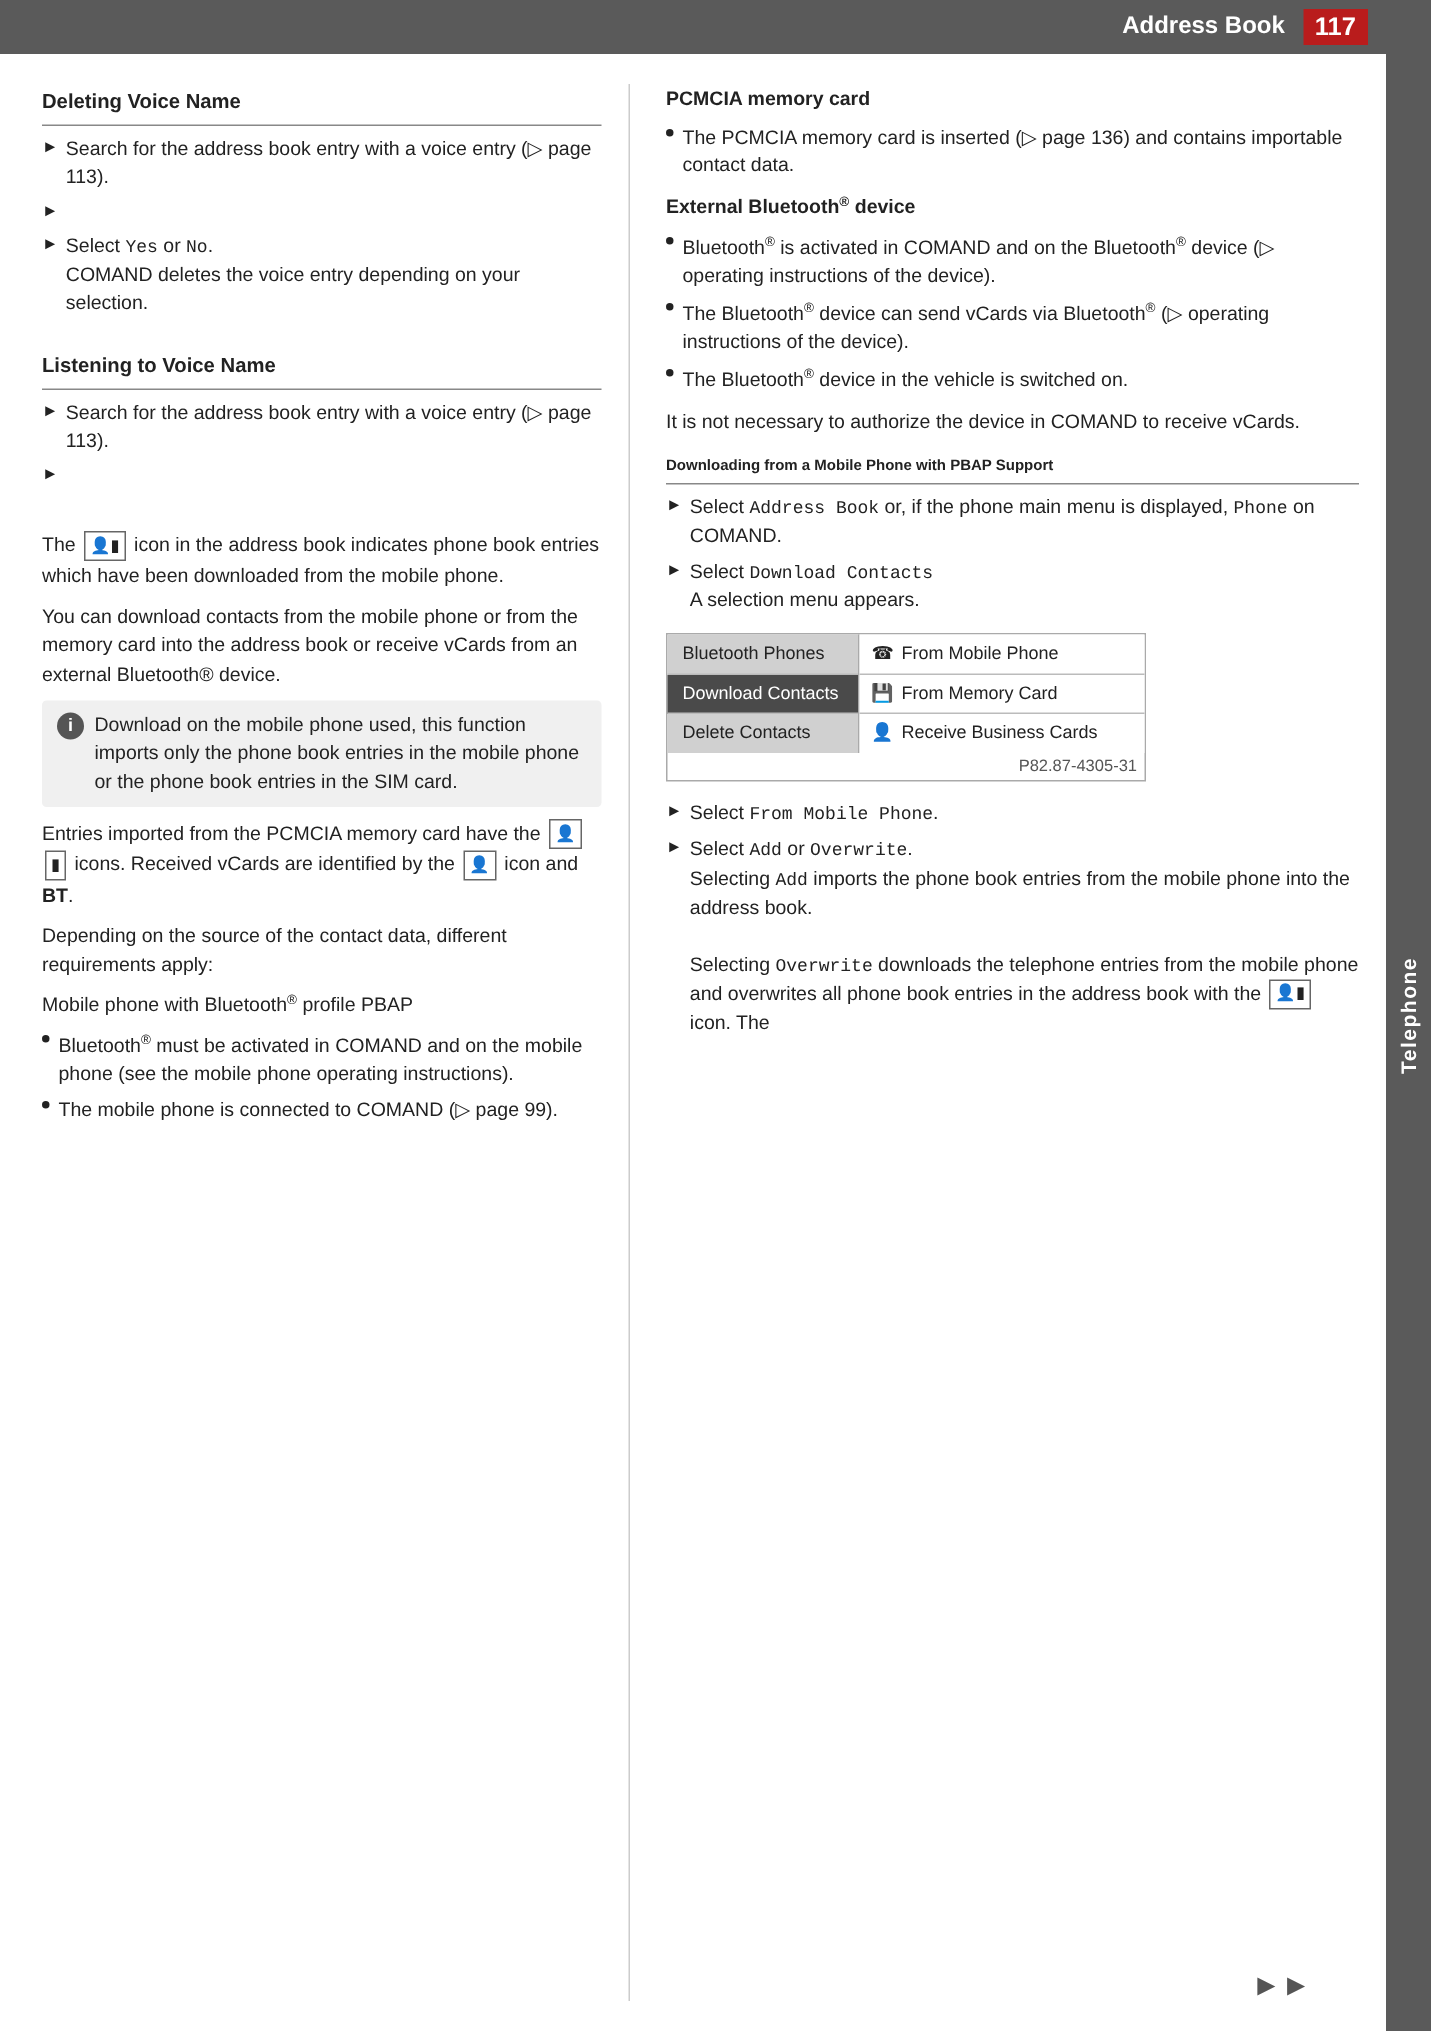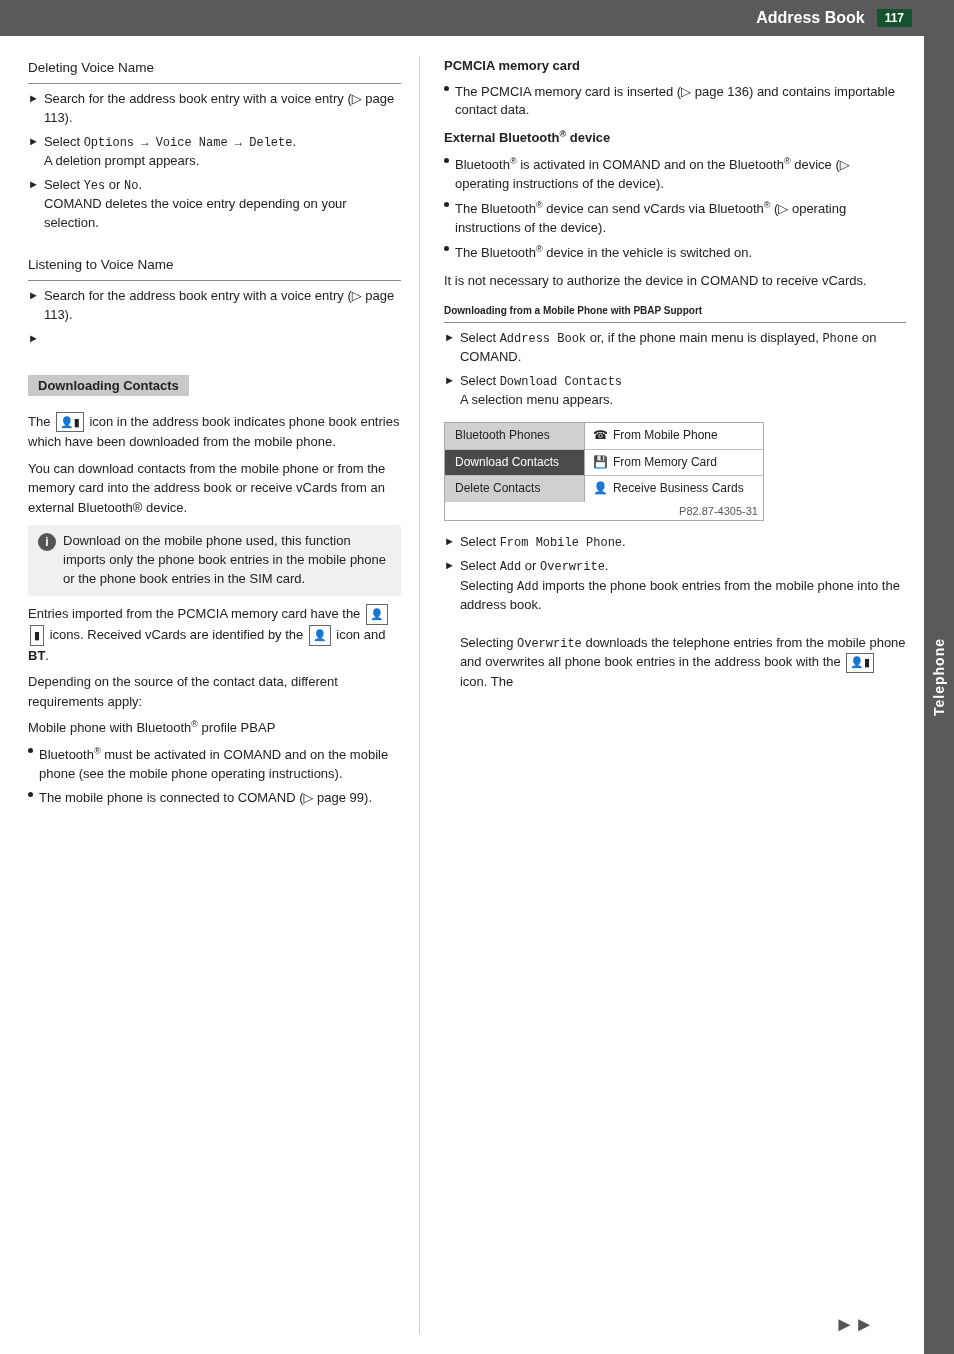--- a/index.html
+++ b/index.html
@@ -47,45 +47,45 @@
       height: 36px;
     }
     .header-title {
       font-size: 16px;
       font-weight: bold;
       color: #fff;
       margin-left: auto;
       margin-right: 12px;
     }
     .header-page-num {
-      font-size: 12px;
-      color: #fff;
-      font-weight: bold;
-      background: #14532d;
+      font-size: 17px;
+      color: #fff;
+      font-weight: bold;
+      background: #b91c1c;
       padding: 2px 8px;
     }
     
     .two-col {
       display: flex;
       flex: 1;
       padding: 20px 0 20px 0;
     }
     .left-col {
       width: 420px;
       padding: 0 18px 0 28px;
       border-right: 1px solid #ccc;
     }
     .right-col {
       flex: 1;
       padding: 0 18px 0 24px;
     }
     
     .section-heading {
       font-size: 13.5px;
-      font-weight: normal;
+      font-weight: bold;
       margin-bottom: 8px;
       margin-top: 4px;
     }
     .section-divider {
       border: none;
       border-top: 1px solid #888;
       margin: 2px 0 6px 0;
     }
     
     .bullet-list {
@@ -182,21 +182,21 @@
     .menu-screenshot {
       border: 1px solid #aaa;
       margin: 12px 0;
       background: #fff;
       width: 320px;
     }
     .menu-screenshot-inner {
       display: flex;
     }
     .menu-col-left {
-      width: 140px;
+      width: 128px;
       background: #d0d0d0;
       border-right: 1px solid #aaa;
     }
     .menu-col-right {
       flex: 1;
       background: #fff;
     }
     .menu-item {
       padding: 5px 10px;
       font-size: 12px;
@@ -281,21 +281,20 @@
         <div>
           <div class="section-heading">Deleting Voice Name</div>
           <hr class="section-divider">
           <ul class="bullet-list">
             <li>
               <span class="bullet-arrow">►</span>
               <span>Search for the address book entry with a voice entry (▷ page 113).</span>
             </li>
             <li>
               <span class="bullet-arrow">►</span>
-              <span>Select <span class="mono">Options → Voice Name → Delete</span>.<br>A deletion prompt appears.</span>
             </li>
             <li>
               <span class="bullet-arrow">►</span>
               <span>Select <span class="mono">Yes</span> or <span class="mono">No</span>.<br>COMAND deletes the voice entry depending on your selection.</span>
             </li>
           </ul>
         </div>
 
         <div class="spacer"></div>
 
@@ -309,23 +308,20 @@
             </li>
             <li>
               <span class="bullet-arrow">►</span>
             </li>
           </ul>
         </div>
 
         <div style="height:18px;"></div>
 
         <div>
-          <div style="margin-bottom:8px;">
-            <span class="section-highlight">Downloading Contacts</span>
-          </div>
           <p>
             The <span class="inline-icon">👤▮</span> icon in the address book indicates phone book entries which have been downloaded from the mobile phone.
           </p>
           <p>You can download contacts from the mobile phone or from the memory card into the address book or receive vCards from an external Bluetooth® device.</p>
 
           <div class="info-box">
             <div class="info-icon">i</div>
             <span>Download on the mobile phone used, this function imports only the phone book entries in the mobile phone or the phone book entries in the SIM card.</span>
           </div>
 

